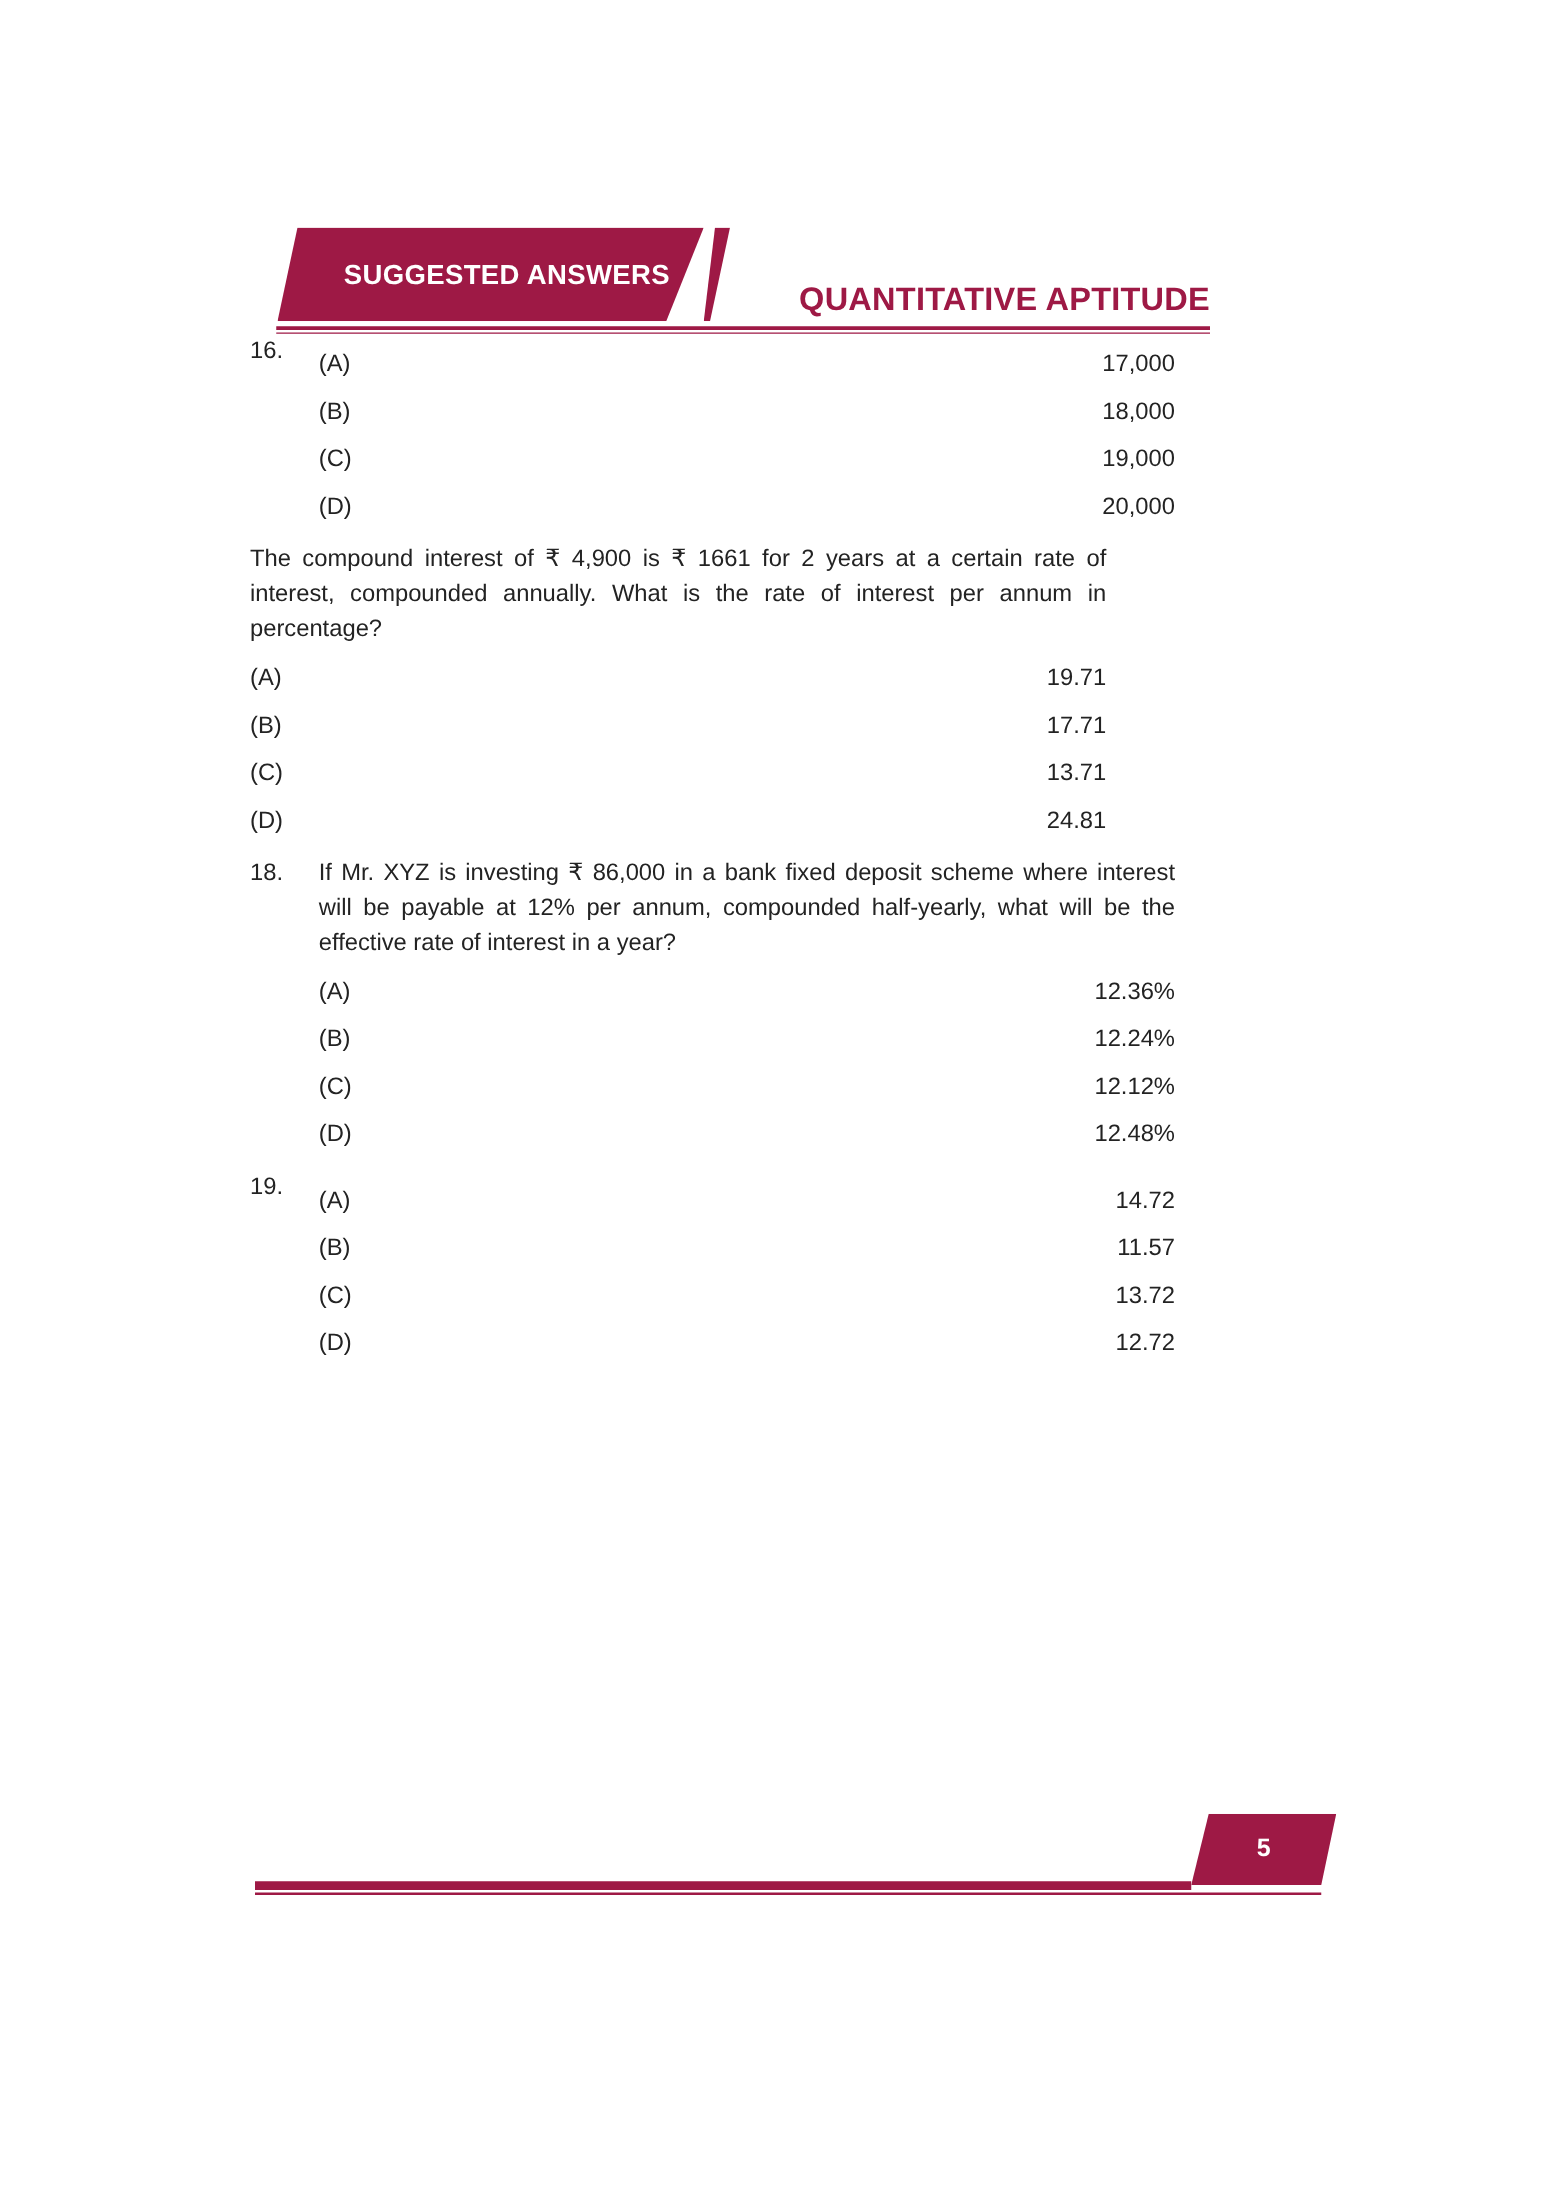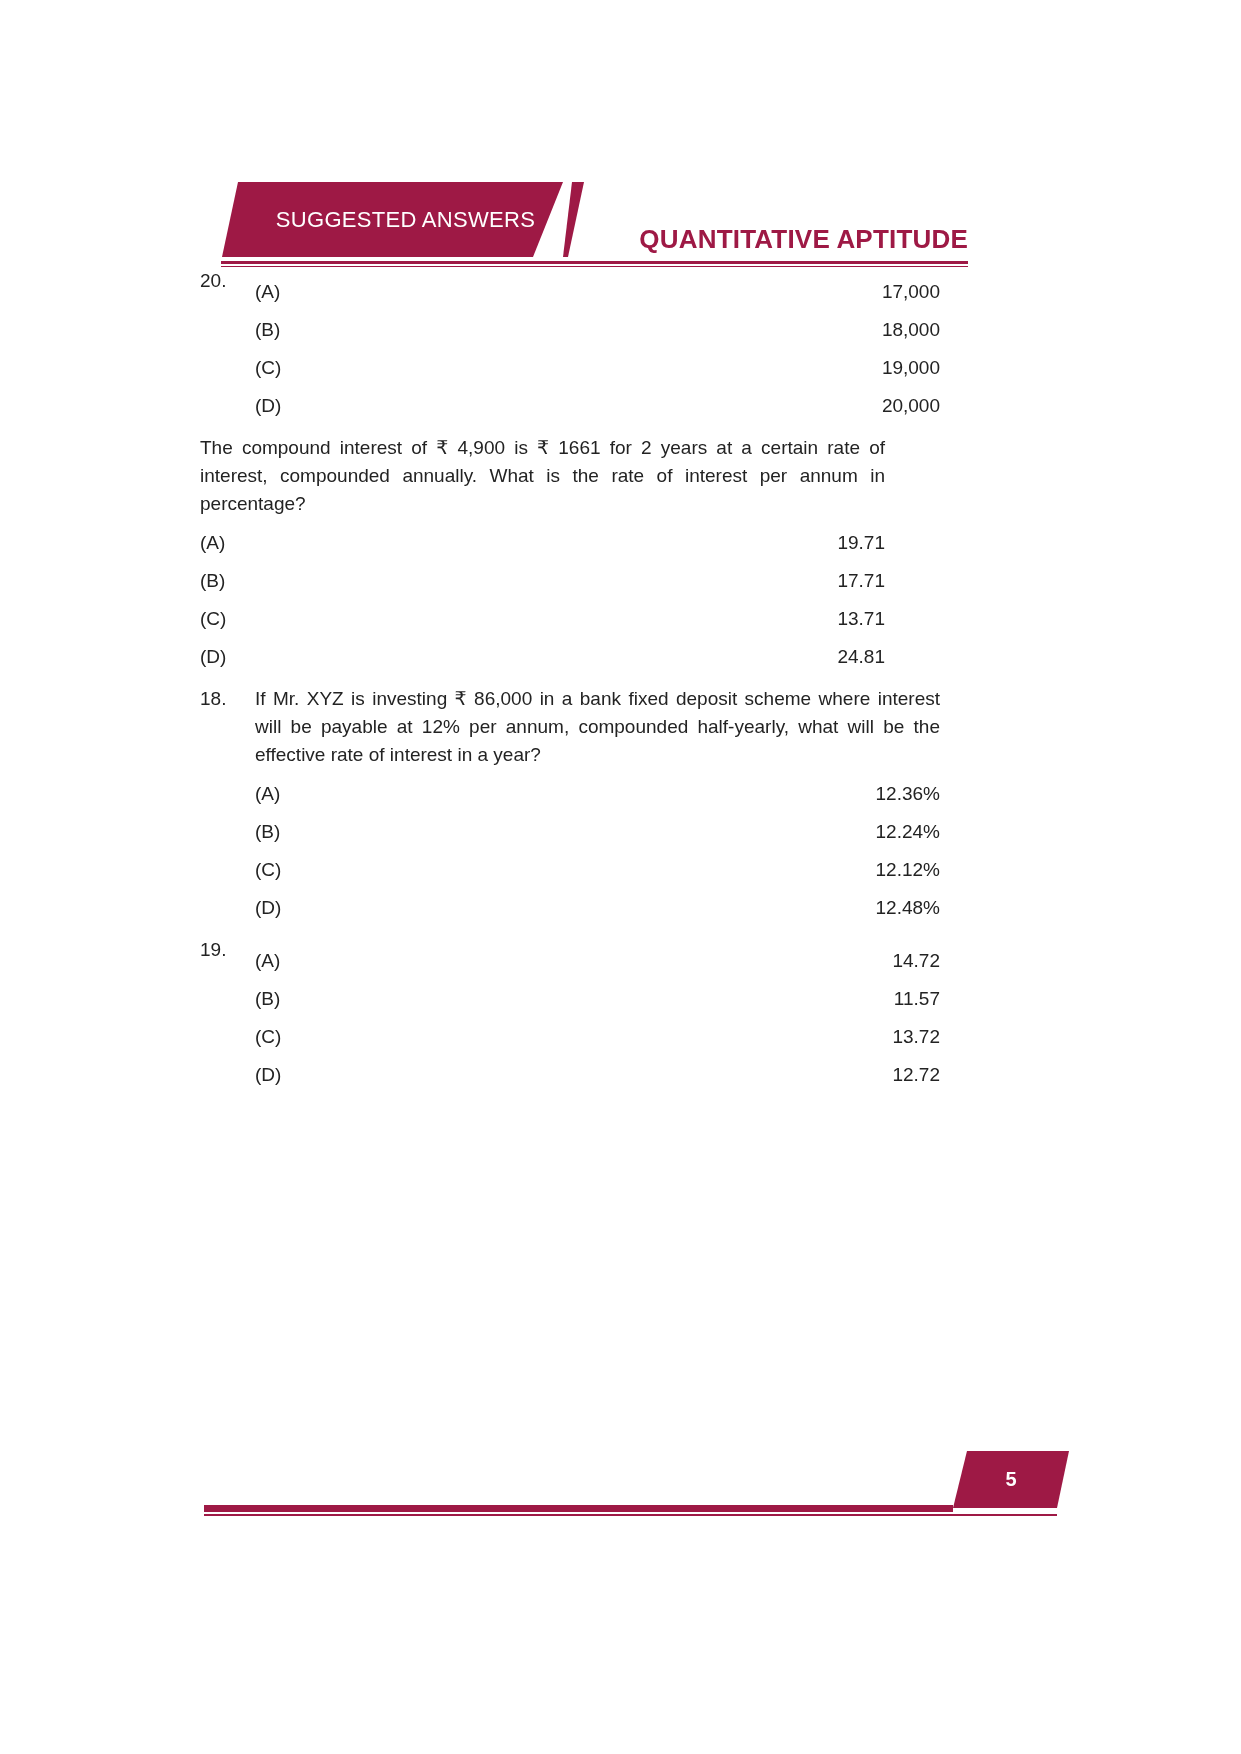--- a/index.html
+++ b/index.html
@@ -13,21 +13,21 @@
   }
 
   
   .header-tab {
     position:absolute; left:220px; top:182px; width:365px; height:75px;
     background:#9E1945;
     clip-path:polygon(18px 0, 343px 0, 313px 75px, 2px 75px);
     display:flex; align-items:center; justify-content:center;
   }
   .header-tab-label {
-    color:#ffffff; font-weight:normal; font-size:22px; letter-spacing:0.3px;
+    color:#ffffff; font-weight:bold; font-size:22px; letter-spacing:0.3px;
     transform:translateX(3px);
   }
   .header-wedge {
     position:absolute; left:560px; top:182px; width:26px; height:75px;
     background:#9E1945;
     clip-path:polygon(12px 0, 24px 0, 8px 75px, 3px 75px);
   }
   .page-title {
     position:absolute; right:273px; top:224px; width:500px;
     text-align:right;
@@ -71,21 +71,21 @@
     <span class="header-tab-label">SUGGESTED ANSWERS</span>
   </div>
   <div class="header-wedge"></div>
   <div class="page-title">QUANTITATIVE APTITUDE</div>
   <div class="header-rule-thick"></div>
   <div class="header-rule-thin"></div>
 
   <div class="content">
 
     <div class="question">
-      <div class="qnum">20.</div>
+      <div class="qnum">16.</div>
       <div class="qbody">
         <div class="options">
           <div class="option">
             <span class="olabel">(A)</span>
             <span class="ovalue">17,000</span>
           </div>
           <div class="option">
             <span class="olabel">(B)</span>
             <span class="ovalue">18,000</span>
           </div>

